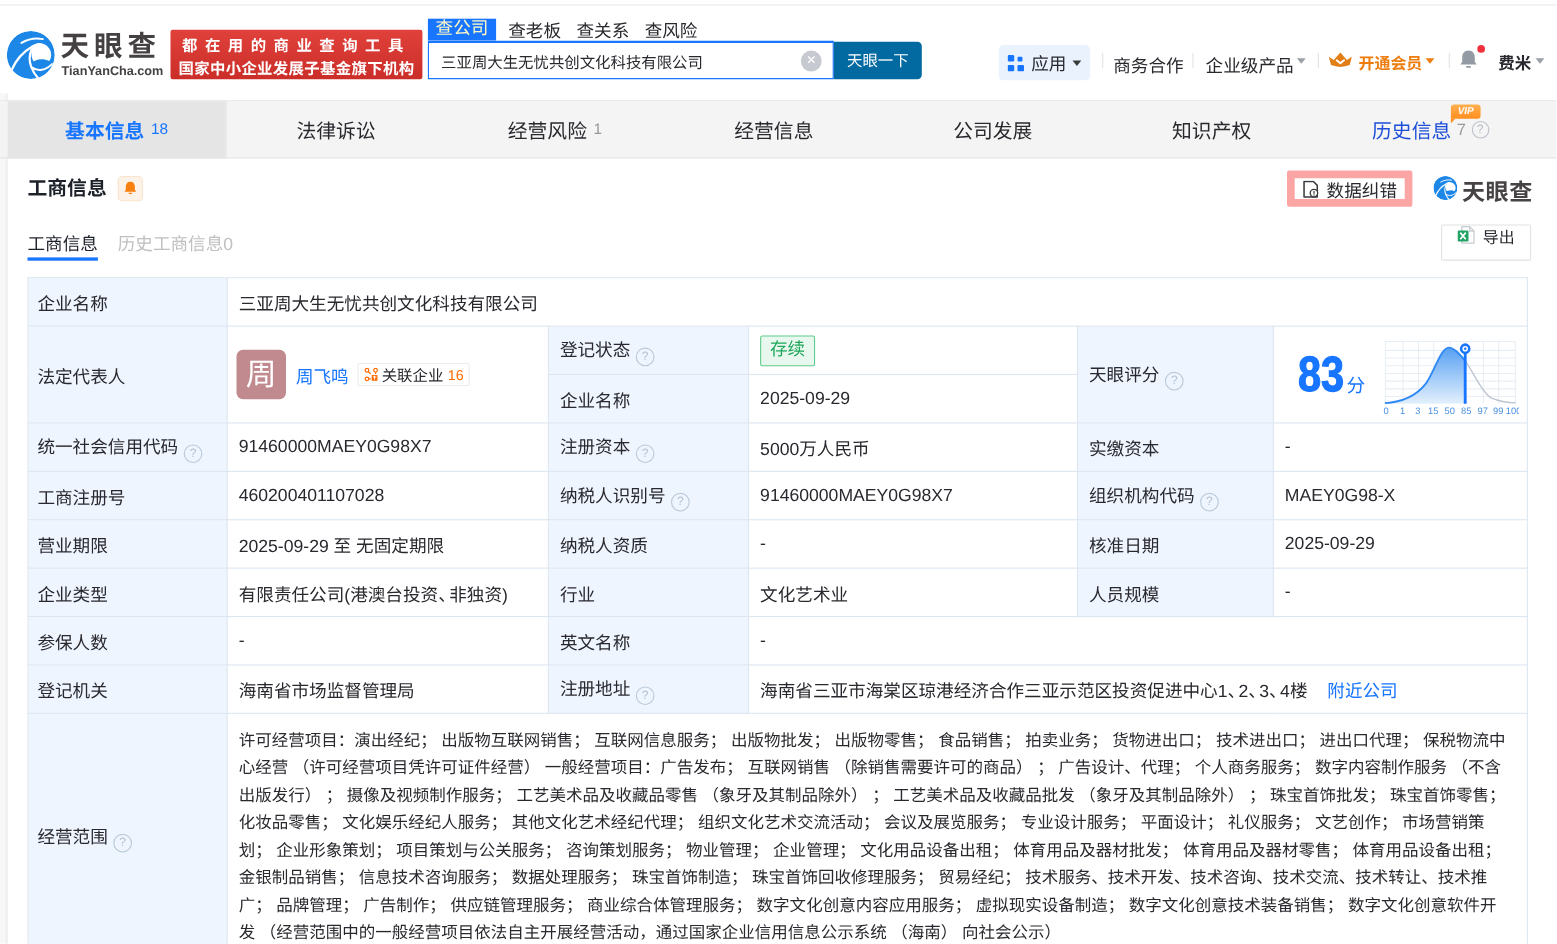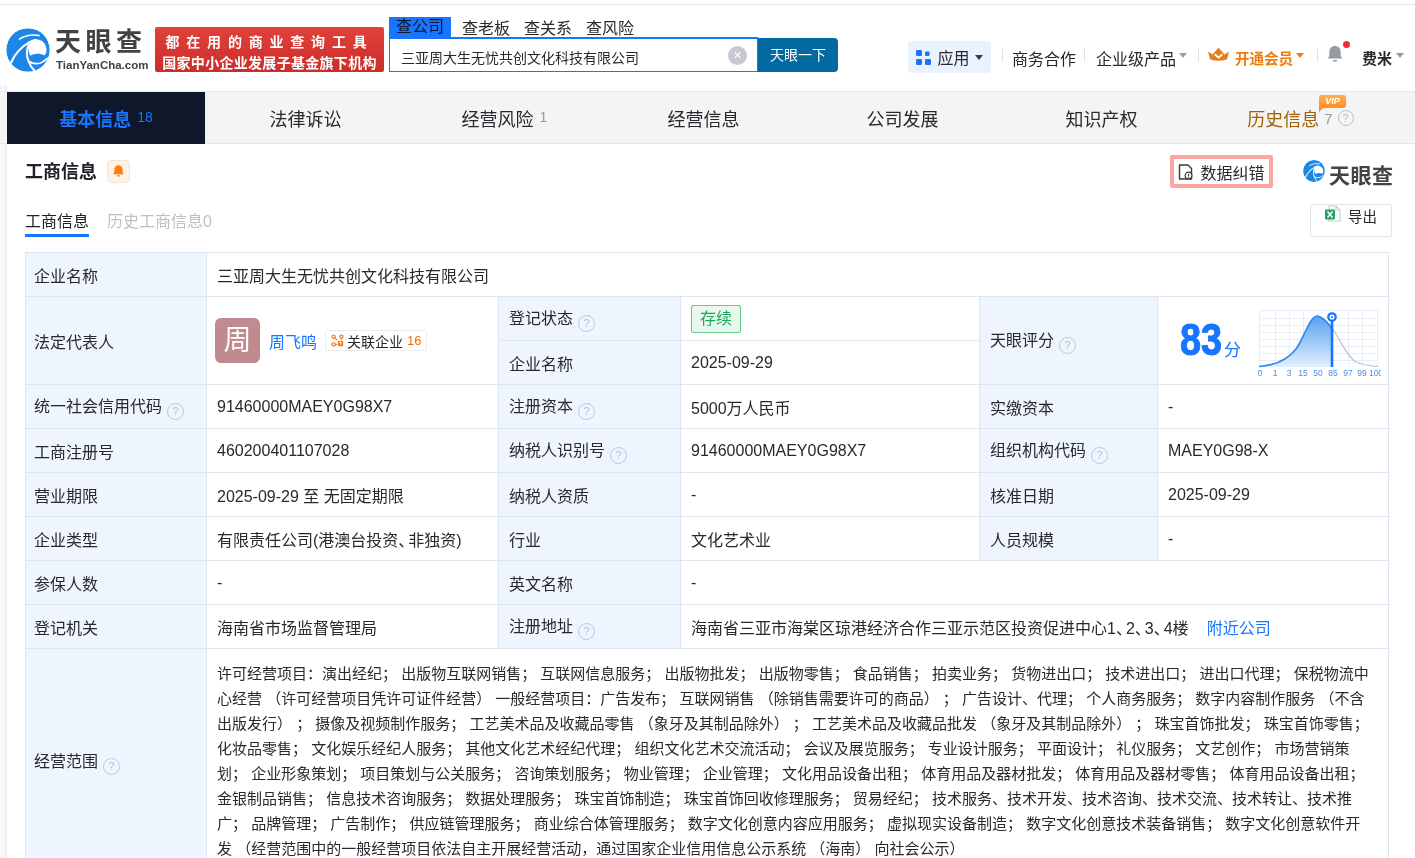--- a/index.html
+++ b/index.html
@@ -42,21 +42,21 @@
 
 <div class="abs" style="left:55px;top:29px;font-weight:700;font-size:26px;line-height:26px;color:#454142;letter-spacing:4.5px;white-space:nowrap;">天眼查</div>
 <div class="abs" style="left:56px;top:59px;font-weight:700;font-size:11.5px;color:#454142;letter-spacing:0px;white-space:nowrap;">TianYanCha.com</div>
 
 <div class="abs" style="left:155px;top:27px;width:229px;height:45px;background:linear-gradient(180deg,#e0413b,#cb2d28);border-radius:2px;color:#fff;text-align:center;">
   <div style="margin-top:4px;font-size:14px;font-weight:700;letter-spacing:6.8px;white-space:nowrap;">都在用的商业查询工具</div>
   <div style="margin-top:1px;font-size:14px;font-weight:700;letter-spacing:0.3px;white-space:nowrap;">国家中小企业发展子基金旗下机构</div>
 </div>
 
 <div class="abs" style="left:389px;top:17px;height:20px;display:flex;align-items:center;font-size:16px;">
-  <div style="background:#1775ff;color:#0f172a;height:20px;line-height:20px;padding:0 7px;">查公司</div>
+  <div style="background:#1775ff;color:#fef9c3;height:20px;line-height:20px;padding:0 7px;">查公司</div>
   <div style="margin-left:11px;">查老板</div>
   <div style="margin-left:14px;">查关系</div>
   <div style="margin-left:14px;">查风险</div>
 </div>
 
 <div class="abs" style="left:389px;top:37px;width:369px;height:35px;border:1px solid #1775ff;border-top:2px solid #1775ff;background:#fff;">
   <div class="abs" style="left:11px;top:8px;font-size:14px;color:#29282e;">三亚周大生无忧共创文化科技有限公司</div>
   <div class="abs" style="left:338px;top:7px;width:19px;height:19px;border-radius:50%;background:#c6cad0;color:#fff;text-align:center;line-height:19px;font-size:11px;">✕</div>
 </div>
 <div class="abs" style="left:758px;top:38px;width:80px;height:34px;background:#0369a1;border-radius:0 4px 4px 0;color:#fff;font-size:14px;text-align:center;line-height:34px;">天眼一下</div>
@@ -89,47 +89,47 @@
   <rect x="6.8" y="15" width="4.4" height="1.6" rx="0.8" fill="#939aa3"></rect>
 </svg>
 <div class="abs" style="left:1343px;top:41px;width:7px;height:7px;border-radius:50%;background:#f0303c;"></div>
 <div class="abs" style="left:1362px;top:47px;font-size:15px;font-weight:bold;">费米</div>
 <span class="abs" style="left:1396px;top:53px;width:0;height:0;border-left:4.5px solid transparent;border-right:4.5px solid transparent;border-top:5.5px solid #9aa0a6;"></span>
 
 <div class="abs" style="left:0;top:85px;width:5px;height:773px;background:#f7f7f7;"></div>
 <div class="abs" style="left:5px;top:85px;width:2px;height:773px;background:#ededed;"></div>
 
 <div class="abs" style="left:0;top:91px;width:1415px;height:53px;background:#f4f4f4;border-top:1px solid #eaeaea;border-bottom:1px solid #e4e4e4;"></div>
-<div class="abs" style="left:7px;top:92px;width:199px;height:52px;background:#0f172a;border-right:1px solid #ececec;display:flex;align-items:center;justify-content:center;">
+<div class="abs" style="left:7px;top:92px;width:199px;height:52px;background:#e5e5e5;border-right:1px solid #ececec;display:flex;align-items:center;justify-content:center;">
   <span style="font-size:18px;font-weight:700;color:#1775ff;">基本信息</span>
   <span style="font-size:14px;color:#1775ff;margin-left:6px;position:relative;top:-1px;">18</span>
 </div>
 <div class="abs navtxt" style="left:206px;top:92px;width:199px;height:52px;display:flex;align-items:center;justify-content:center;font-size:18px;">法律诉讼</div>
 <div class="abs" style="left:405px;top:92px;width:199px;height:52px;display:flex;align-items:center;justify-content:center;font-size:18px;">经营风险<span style="font-size:14px;color:#999;margin-left:6px;position:relative;top:-1px;">1</span></div>
 <div class="abs" style="left:604px;top:92px;width:199px;height:52px;display:flex;align-items:center;justify-content:center;font-size:18px;">经营信息</div>
 <div class="abs" style="left:803px;top:92px;width:199px;height:52px;display:flex;align-items:center;justify-content:center;font-size:18px;">公司发展</div>
 <div class="abs" style="left:1002px;top:92px;width:199px;height:52px;display:flex;align-items:center;justify-content:center;font-size:18px;">知识产权</div>
 <div class="abs" style="left:1201px;top:92px;width:199px;height:52px;display:flex;align-items:center;justify-content:center;font-size:18px;">
-  <span style="color:#a16207;text-align:right;">历史信息</span>
+  <span style="color:#1d4ed8;text-align:right;">历史信息</span>
   <span style="font-size:15px;color:#999;margin-left:5px;">7</span>
   <span style="width:16px;height:16px;border:1.5px solid #bac0c8;border-radius:50%;color:#b6bcc4;font-size:11px;line-height:14px;text-align:center;margin-left:5px;flex:none;">?</span>
 </div>
 
 <div class="abs" style="left:1319px;top:95px;width:27px;height:13px;background:linear-gradient(180deg,#ffb050,#ff8f1f);border-radius:3px 3px 3px 0;color:#fff;font-size:9px;font-weight:700;font-style:italic;text-align:center;line-height:13px;">VIP</div>
 <div class="abs" style="left:1319px;top:108px;width:0;height:0;border-left:4px solid #ff8f1f;border-bottom:4px solid transparent;"></div>
 
 <div class="abs" style="left:25px;top:157px;font-size:18px;font-weight:700;color:#1d2129;">工商信息</div>
 <div class="abs" style="left:107px;top:160px;width:23px;height:23px;background:#fdf2e7;border:1px solid #fae3cd;border-radius:4px;">
   <svg width="13" height="14" viewBox="0 0 18 18" style="margin:3px 0 0 4px;">
     <path d="M9 1 C5.6 1 3.3 3.6 3.3 7 L3.3 11.2 L1.6 13.6 L16.4 13.6 L14.7 11.2 L14.7 7 C14.7 3.6 12.4 1 9 1 Z" fill="#f97f0f"></path>
     <path d="M6.5 15 A2.6 2.6 0 0 0 11.5 15 Z" fill="#f97f0f"></path>
   </svg>
 </div>
 
-<div class="abs" style="left:1170px;top:155px;width:103px;height:33px;border:4px solid #fca5a5;border-radius:2px;display:flex;align-items:center;justify-content:center;">
+<div class="abs" style="left:1170px;top:155px;width:114px;height:33px;border:7px solid #fca5a5;border-radius:2px;display:flex;align-items:center;justify-content:center;">
   <svg width="15" height="16" viewBox="0 0 15 16" style="margin-right:7px;">
     <path d="M1.5 1 L10 1 L13.5 4.5 L13.5 15 L1.5 15 Z" fill="none" stroke="#3a3a3a" stroke-width="1.4" stroke-linejoin="round"></path>
     <circle cx="10.5" cy="11.5" r="3.4" fill="#fff" stroke="#3a3a3a" stroke-width="1.2"></circle>
     <rect x="10" y="9.7" width="1.1" height="2.4" fill="#3a3a3a"></rect>
     <rect x="10" y="12.7" width="1.1" height="1.1" fill="#3a3a3a"></rect>
   </svg>
   <span style="font-size:16px;">数据纠错</span>
 </div>
 
 <svg class="abs" style="left:1303px;top:160px;" width="22" height="22" viewBox="0 0 44 44">

